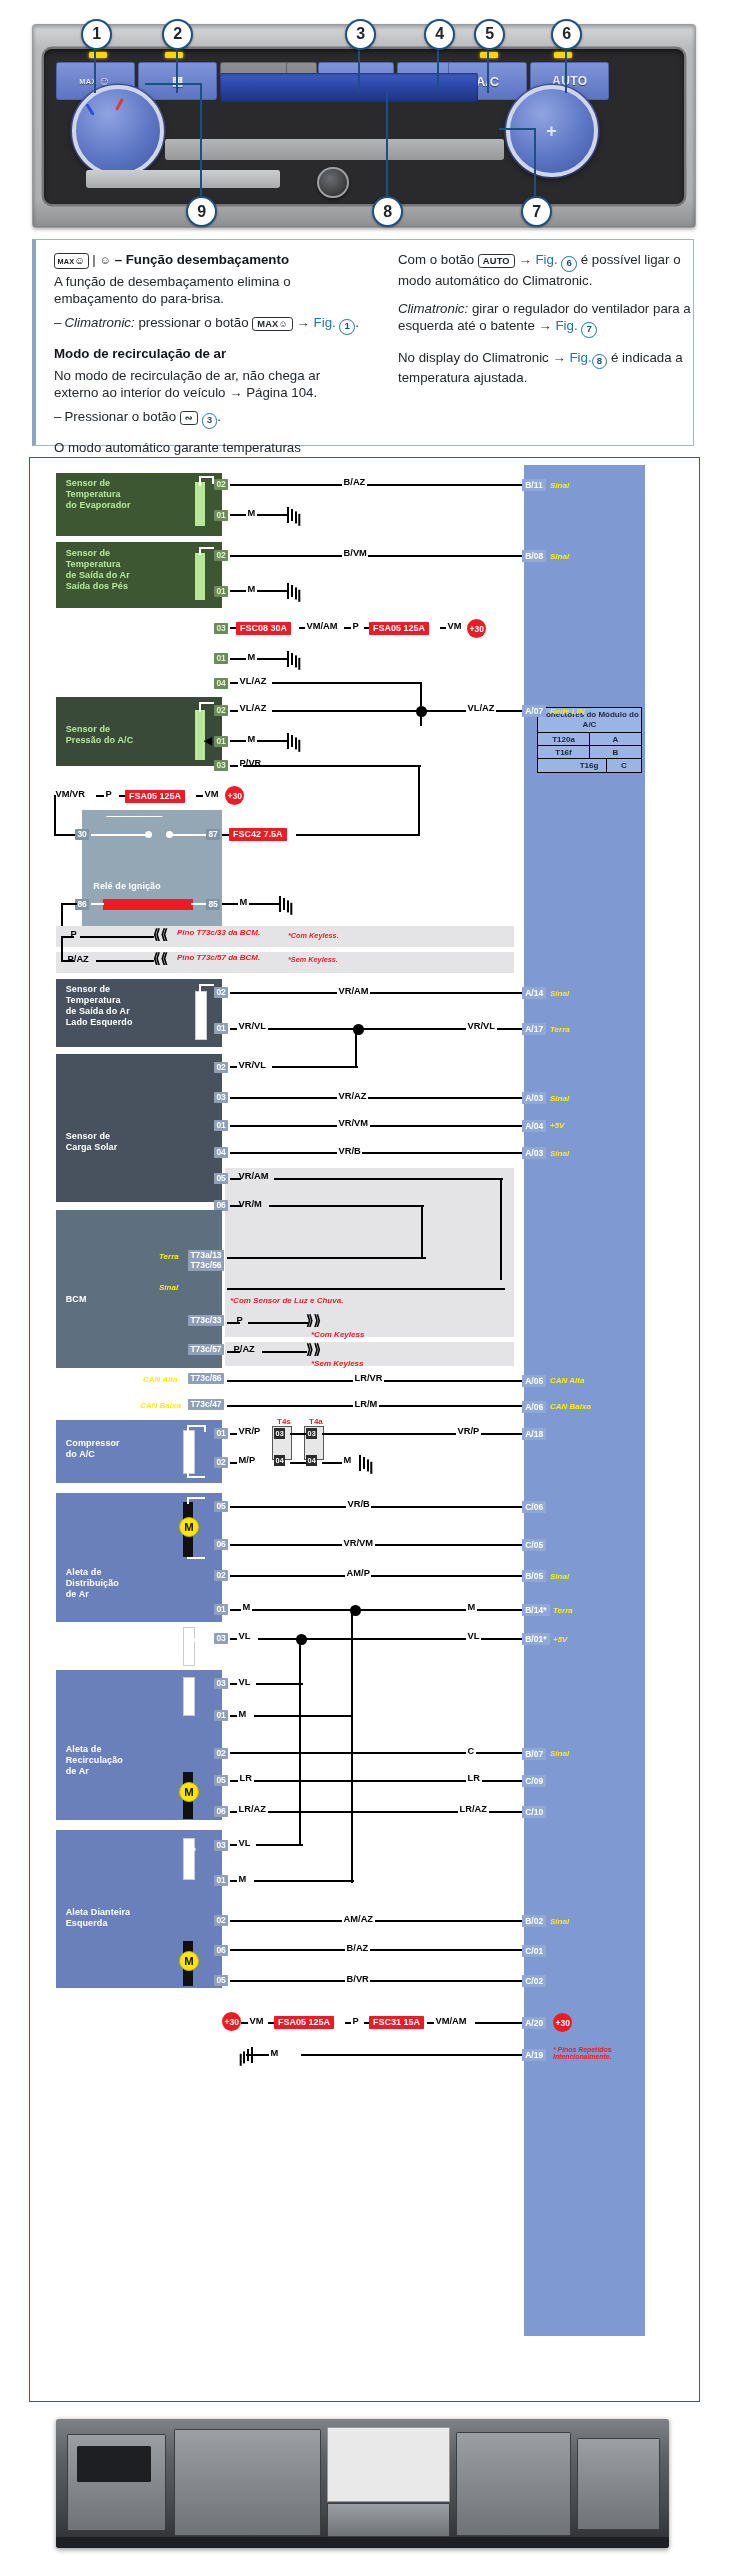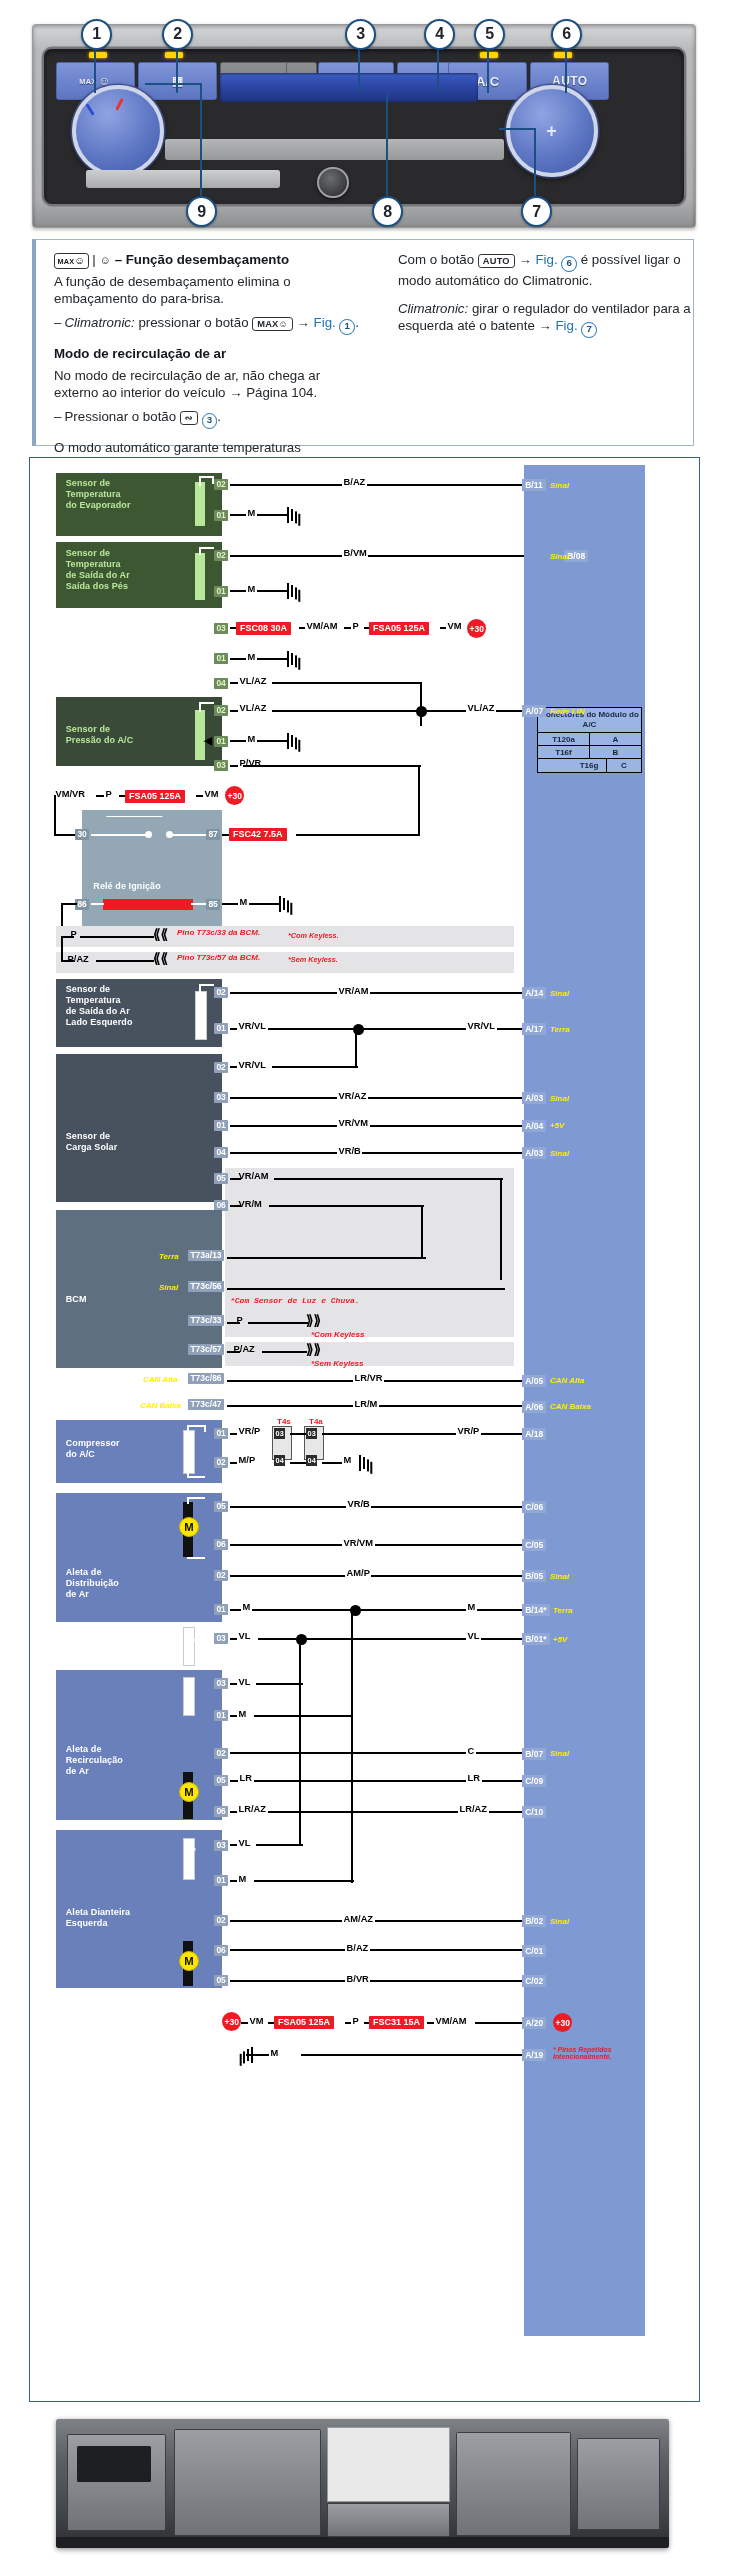--- a/index.html
+++ b/index.html
@@ -223,20 +223,23 @@
       </p>
     </div>
 
     <div class="tcol right">
       <p>
         <span>Com o botão </span><span class="keycap">AUTO</span><span> → </span><span class="lnk">Fig. </span><span class="circnum">6</span><span> é possível ligar o modo automático do Climatronic.</span>
       </p>
       <p style="margin-top:11.3px;">
         <span class="it">Climatronic:</span><span> girar o regulador do ventilador para a esquerda até o batente → </span><span class="lnk">Fig. </span><span class="circnum">7</span>
       </p>
+      <p style="margin-top:11.3px;">
+        <span>No display do Climatronic → </span><span class="lnk">Fig.</span><span class="circnum">8</span><span> é indicada a temperatura ajustada.</span>
+      </p>
     </div>
   </div>
 
   <div class="diagram">
     <div class="dg-inner">
 
       <div class="module">
         <div class="module-label">Módulo de Controle do Ar Condicionado</div>
       </div>
 
@@ -284,21 +287,21 @@
       <div class="sensbar" style="left:165px;top:95px;height:47px;"></div>
       <div class="wirew v" style="left:169px;top:89px;height:8px;"></div>
       <div class="wirew h" style="left:169px;top:89px;width:14.5px;"></div>
       <div class="pin g" style="left:184px;top:92px;">02</div>
       <div class="pin g" style="left:184px;top:128px;">01</div>
       <div class="wire h" style="left:200px;top:97px;width:294px;"></div>
       <div class="wlab" style="left:312px;top:90px;">B/VM</div>
       <div class="wire h" style="left:200px;top:132px;width:58px;"></div>
       <div class="wlab" style="left:216px;top:126px;">M</div>
       <div class="gnd" style="left:257px;top:125px;"></div>
-      <div class="mpin" style="left:492px;top:92px;margin-left:42px;">B/08</div>
+      <div class="mpin" style="left:492px;top:92px;">B/08</div>
       <div class="ylab" style="left:520px;top:94px;">Sinal</div>
 
       <div class="pin g" style="left:184px;top:165px;">03</div>
       <div class="pin g" style="left:184px;top:195px;">01</div>
       <div class="pin g" style="left:184px;top:220px;">04</div>
       <div class="wire h" style="left:200px;top:169px;width:6.5px;"></div>
       <div class="fuse" style="left:206px;top:164px;">FSC08 30A</div>
       <div class="wire h" style="left:269px;top:169px;width:8px;"></div>
       <div class="wlab" style="left:275px;top:163px;">VM/AM</div>
       <div class="wire h" style="left:314px;top:169px;width:9.7px;"></div>
@@ -464,23 +467,23 @@
 
       <div class="blk slate2" style="left:26px;top:752px;width:166px;height:158px;padding-top:84px;">
         <span>BCM</span>
       </div>
 
       <div class="ylab" style="left:129px;top:794px;">Terra</div>
       <div class="pin" style="left:158px;top:792px;">T73a/13</div>
       <div class="wire h" style="left:197px;top:799px;width:199px;"></div>
 
       <div class="ylab" style="left:129px;top:825px;">Sinal</div>
-      <div class="pin" style="left:158px;top:823px;">T73c/56</div>
+      <div class="pin" style="left:158px;top:802px;">T73c/56</div>
       <div class="wire h" style="left:197px;top:830px;width:278px;"></div>
-      <div class="rnote" style="left:200px;top:838px;font-family:Liberation Mono, monospace;">*Com Sensor de Luz e Chuva.</div>
+      <div class="rnote" style="left:200px;top:838px;">*Com Sensor de Luz e Chuva.</div>
 
       <div class="shade" style="left:195px;top:855px;width:289px;height:24px;"></div>
       <div class="pin" style="left:158px;top:857px;">T73c/33</div>
       <div class="wire h" style="left:197px;top:864px;width:13px;"></div>
       <div class="wlab" style="left:205px;top:857px;background:transparent;">P</div>
       <div class="wire h" style="left:218px;top:864px;width:60px;"></div>
       <div class="arrowL" style="left:276px;top:858px;">⟫⟫</div>
       <div class="rnote" style="left:281px;top:872px;">*Com Keyless</div>
 
       <div class="shade" style="left:195px;top:884px;width:289px;height:24px;"></div>

